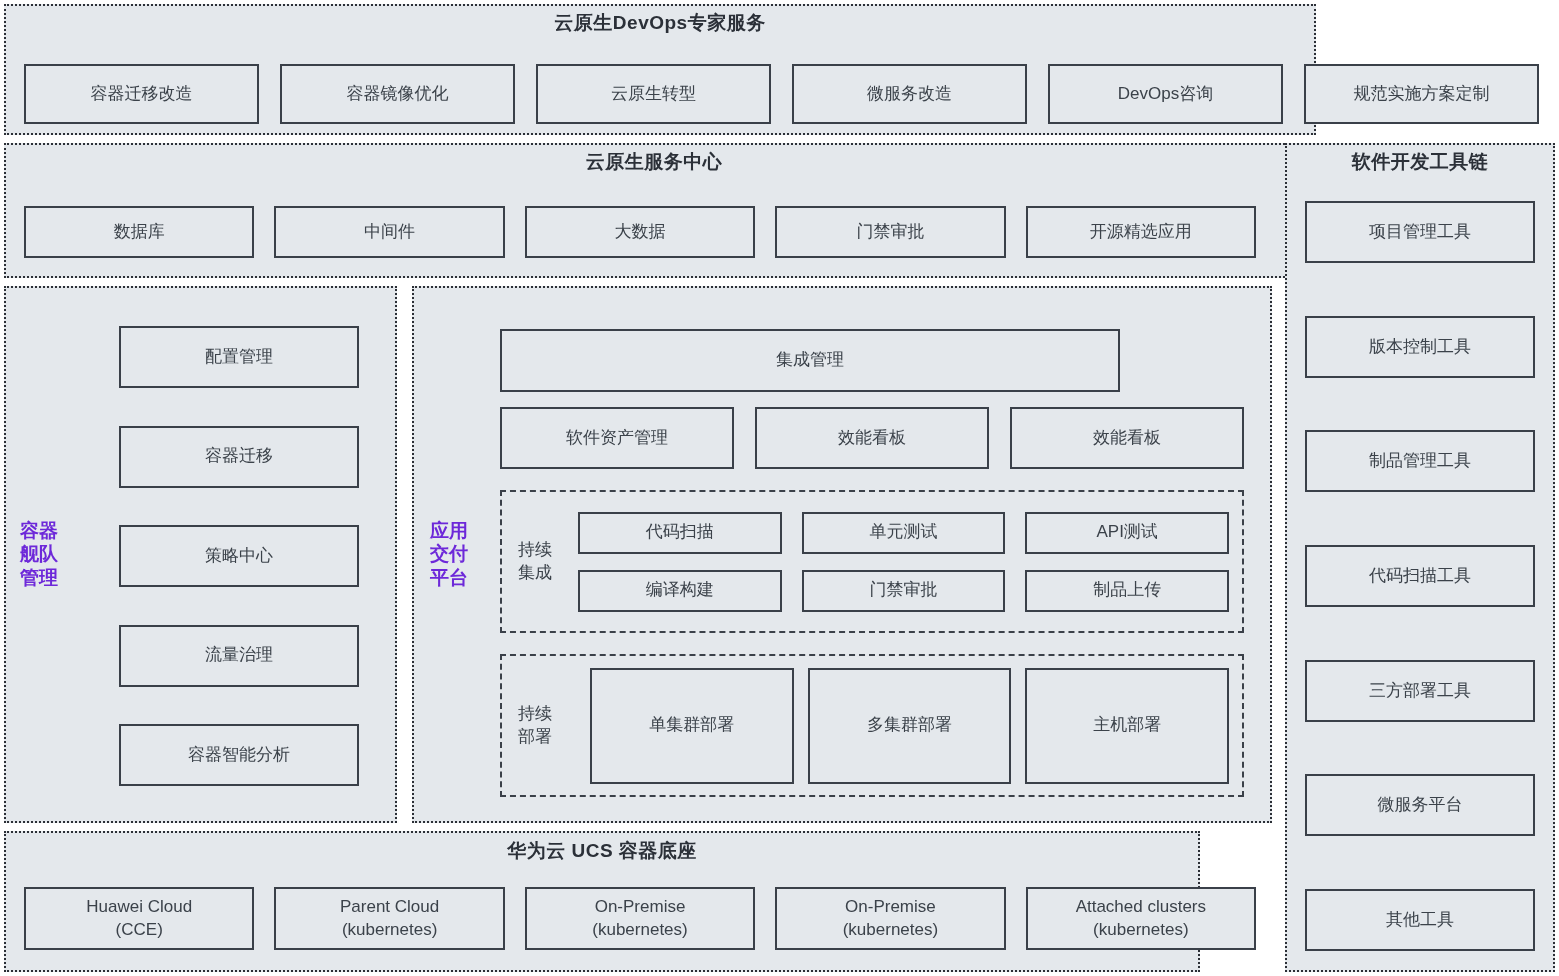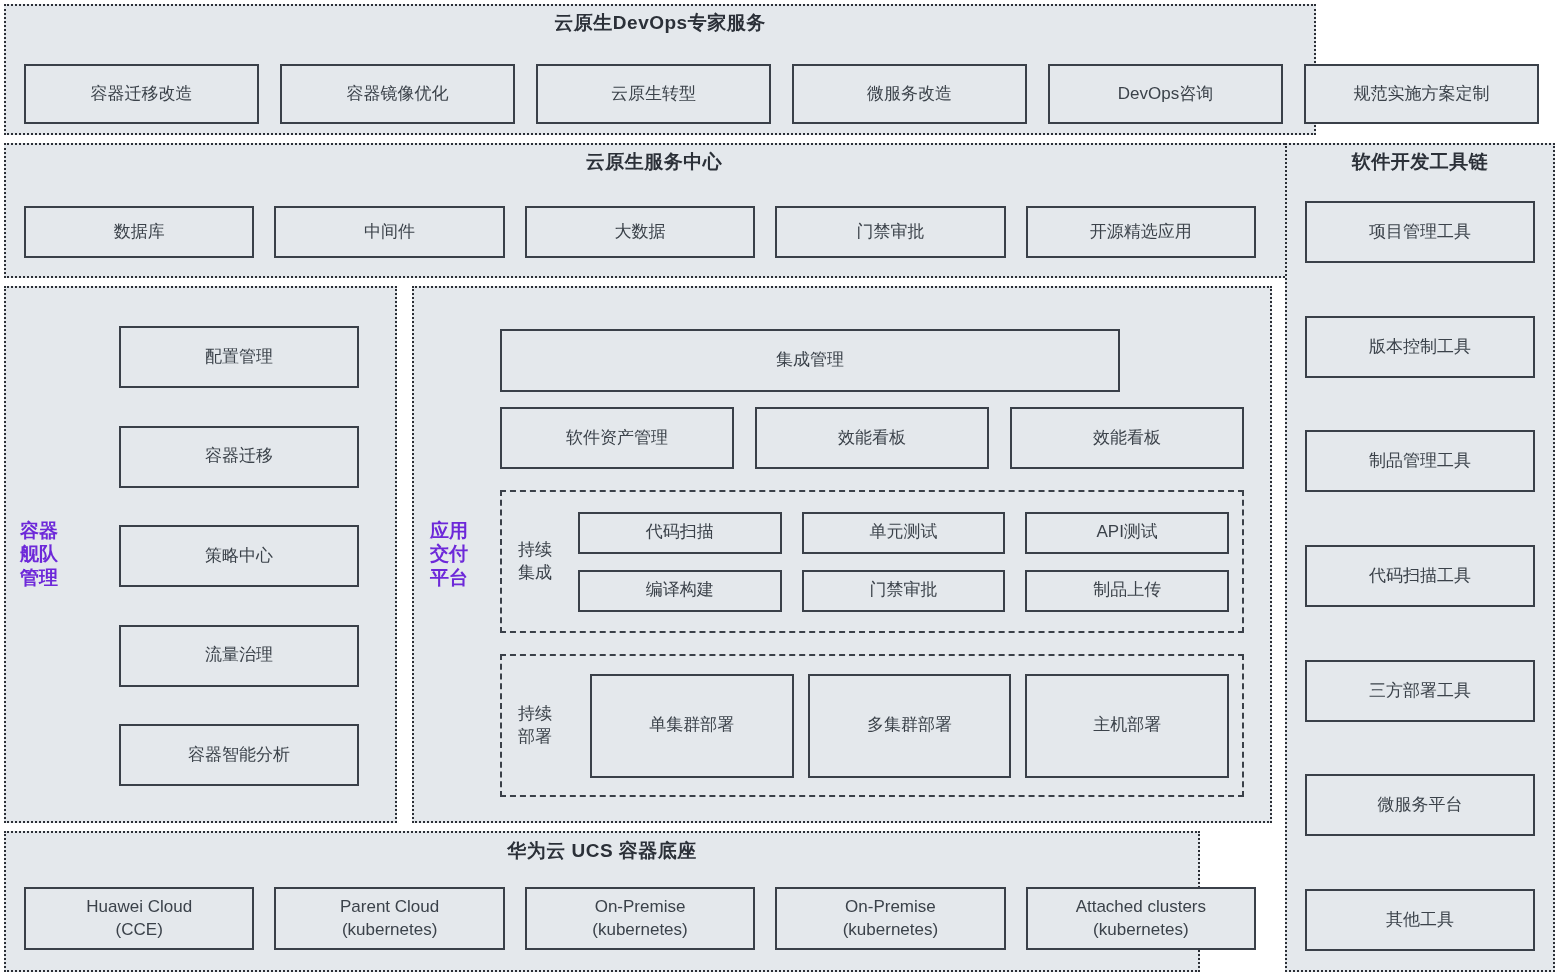--- a/index.html
+++ b/index.html
@@ -154,21 +154,21 @@
   #cd-group {
     position: absolute; left: 86px; top: 366px;
     width: 744px; height: 143px;
   }
   #cd-group .stage-label { margin-left: 16px; width: 54px; flex: none; }
   #cd-grid {
     flex: 1; margin: 0 13px 0 18px;
     display: grid;
     grid-template-columns: repeat(3, 1fr);
     gap: 14px;
-    height: 104px;
+    height: 116px;
   }
 
   
   #ucs-panel { left: 4px; top: 831px; width: 1196px; height: 141px; }
   #ucs-panel .panel-title { margin-top: 8px; }
   #ucs-row {
     position: absolute; left: 18px; top: 54px;
     width: 1232px; height: 63px;
     display: flex; gap: 20px;
   }

